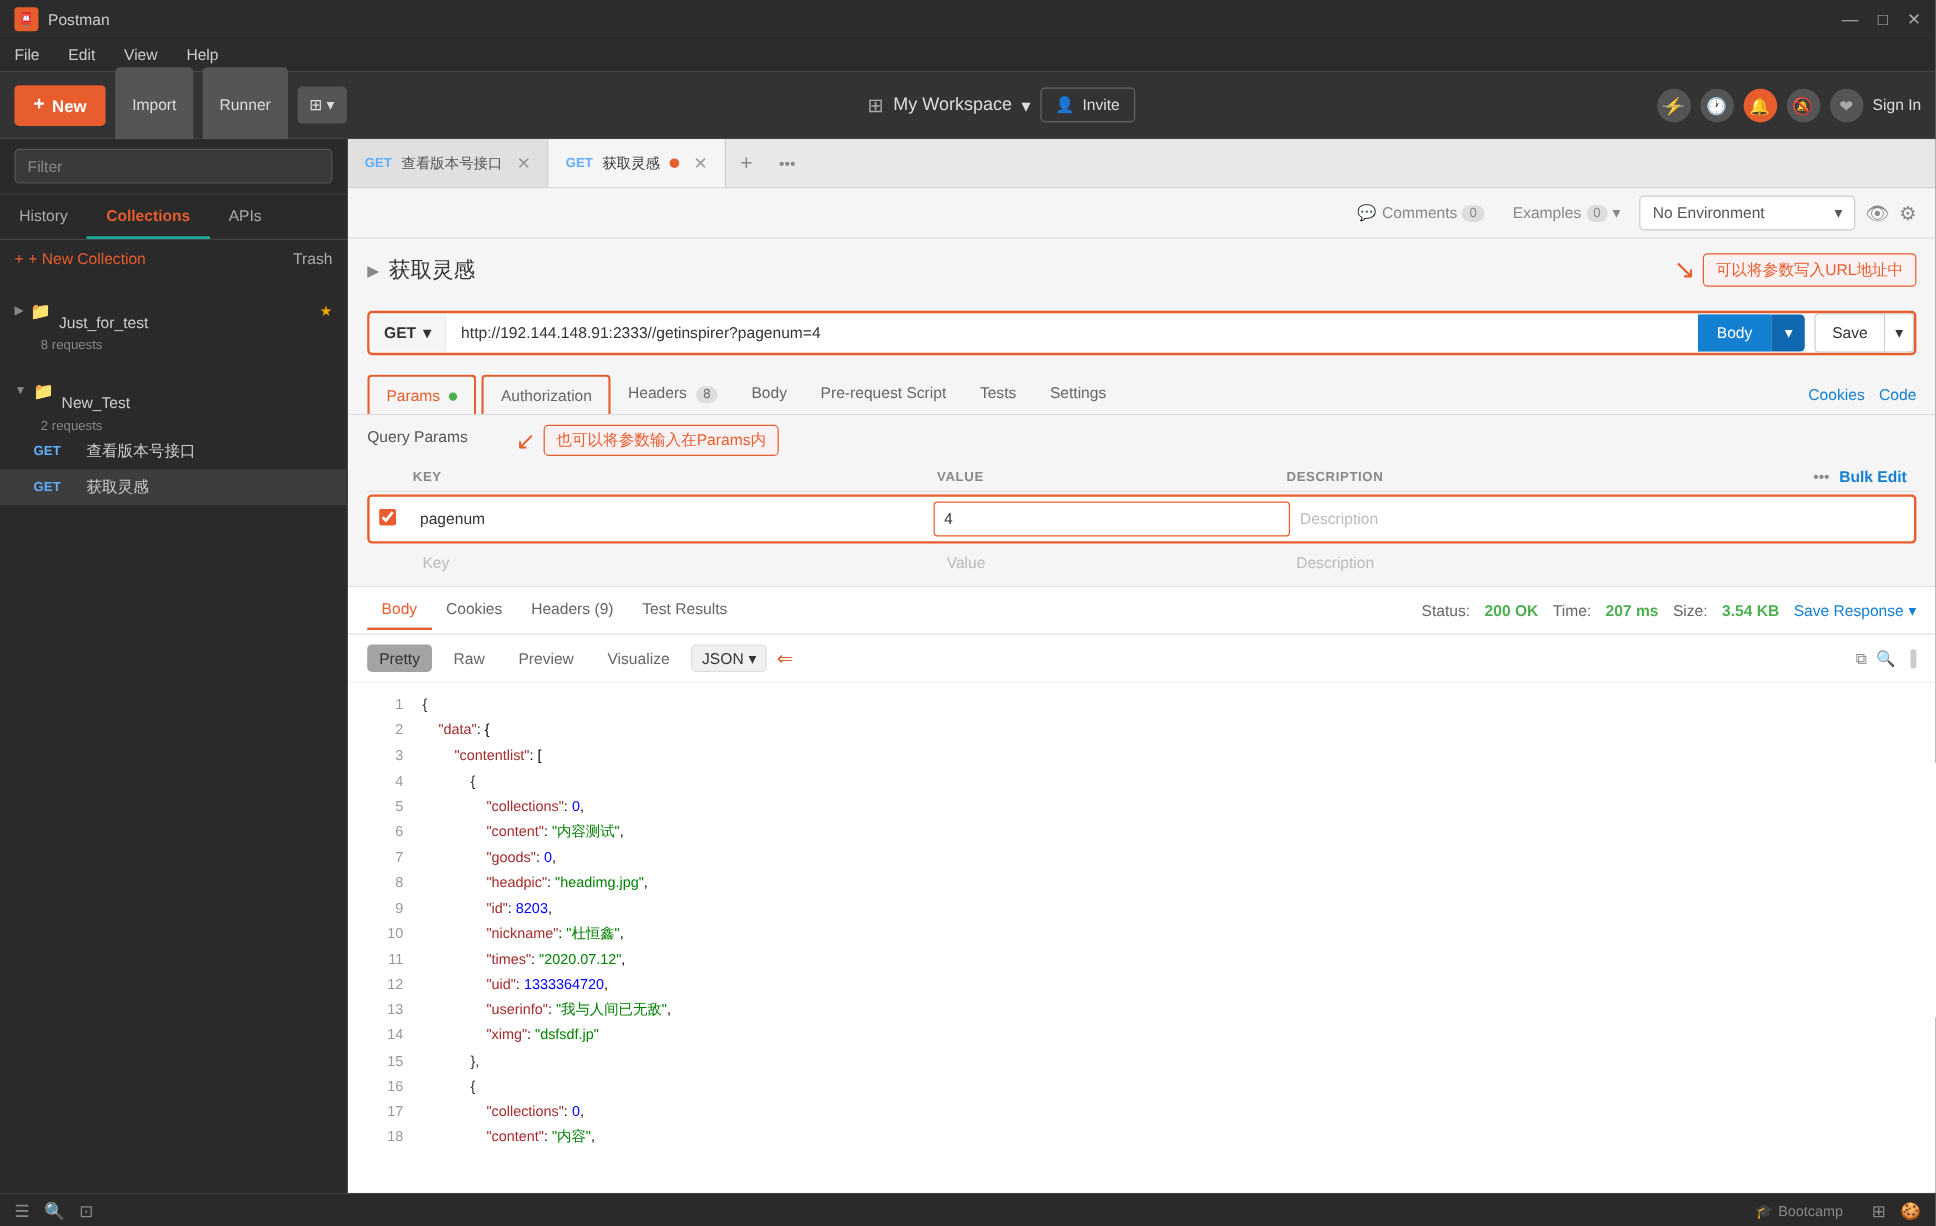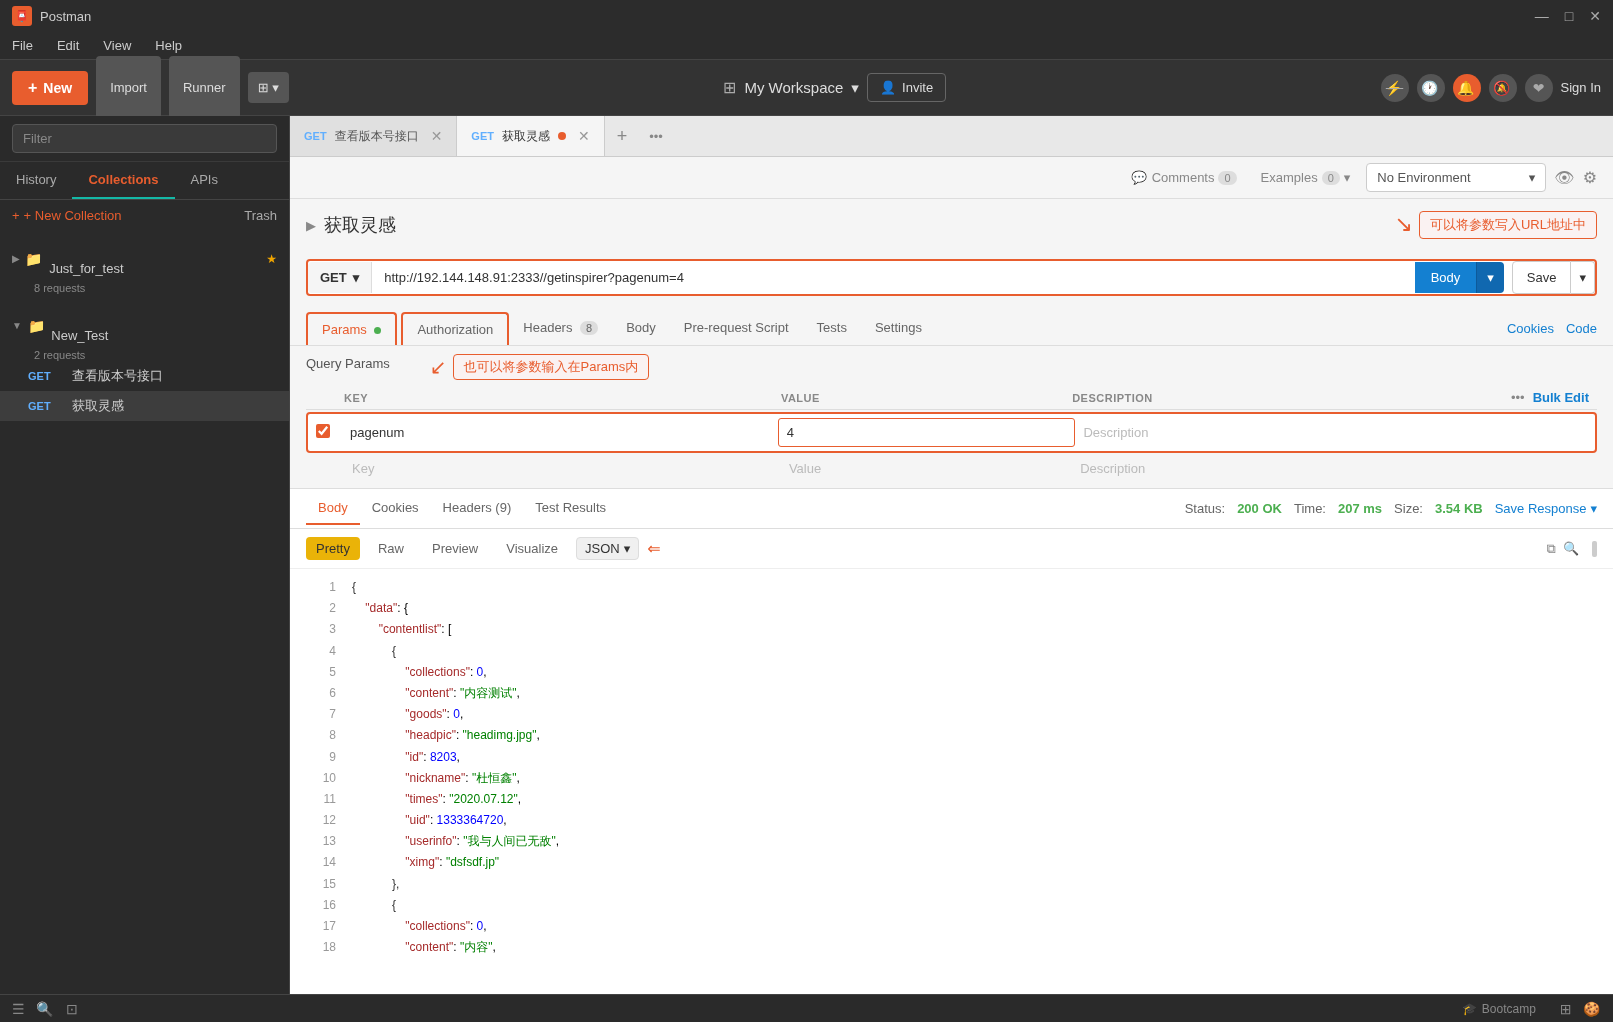--- a/index.html
+++ b/index.html
@@ -112,21 +112,21 @@
     .resp-tab.active { color: #e85d2e; border-bottom: 2px solid #e85d2e; }
     .resp-status { margin-left: auto; display: flex; align-items: center; gap: 12px; font-size: 13px; color: #666; }
     .status-ok { color: #4CAF50; font-weight: 600; }
     .time-val { color: #4CAF50; font-weight: 600; }
     .size-val { color: #4CAF50; font-weight: 600; }
     .save-response-btn { color: #1480d1; font-size: 13px; cursor: pointer; display: flex; align-items: center; gap: 4px; }
 
     
     .response-toolbar { display: flex; align-items: center; padding: 8px 16px; gap: 8px; border-bottom: 1px solid #eee; background: white; }
     .format-tab { padding: 4px 10px; border-radius: 4px; cursor: pointer; font-size: 13px; color: #666; }
-    .format-tab.active { background: #eab308; color: #333; font-weight: 500; }
+    .format-tab.active { background: #a3a3a3; color: #333; font-weight: 500; }
     .format-select { background: #f0f0f0; border: 1px solid #ddd; border-radius: 4px; padding: 3px 8px; font-size: 13px; color: #333; cursor: pointer; display: flex; align-items: center; gap: 4px; }
     .format-icon { color: #e85d2e; font-size: 16px; cursor: pointer; }
     .copy-icon { margin-left: auto; color: #888; cursor: pointer; }
     .search-icon-btn { color: #888; cursor: pointer; }
 
     
     .code-area { flex: 1; background: white; overflow-y: auto; padding: 8px 0; font-family: 'Courier New', monospace; font-size: 12px; }
     .code-line { display: flex; padding: 1px 16px; line-height: 1.6; }
     .line-num { color: #999; width: 30px; min-width: 30px; text-align: right; margin-right: 16px; user-select: none; }
     .code-text { flex: 1; }

